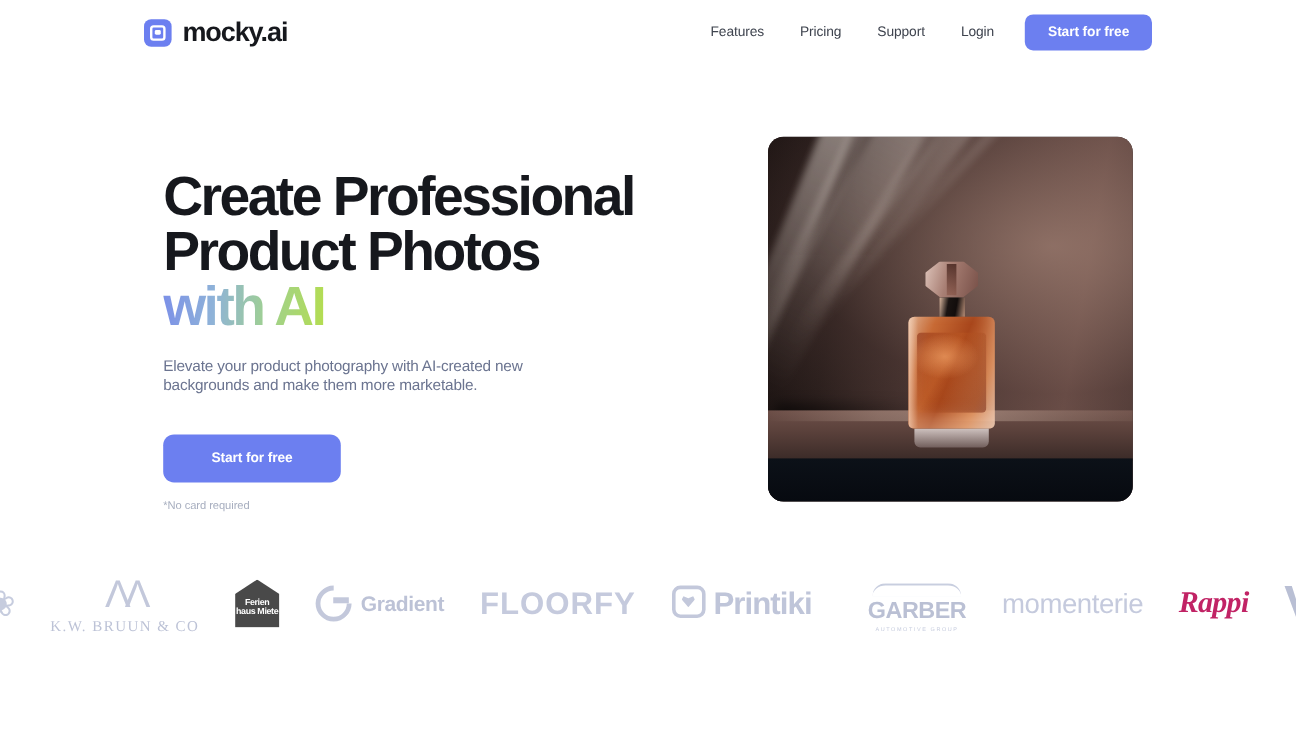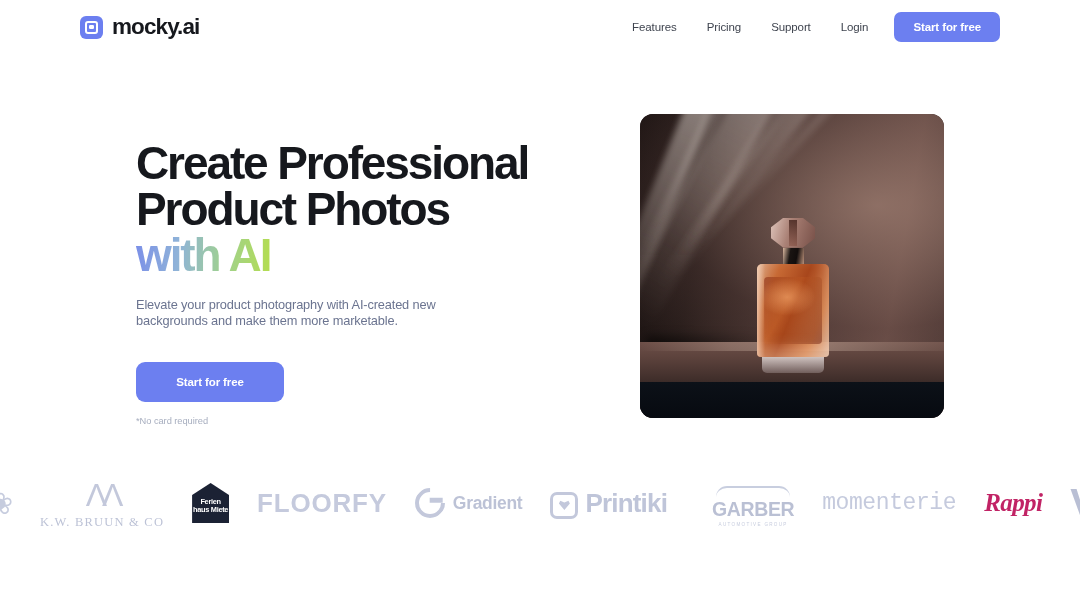--- a/index.html
+++ b/index.html
@@ -10,21 +10,21 @@
     color:#16181d;
     overflow:hidden;
     position:relative;
   }
 
   
   .header {
     height:54px;
     display:flex;
     align-items:center;
-    padding:0 80px;
+    padding:0 120px;
     position:relative;
   }
   .brand { display:flex; align-items:center; gap:9px; cursor:pointer; }
   .brand-mark {
     width:23px; height:23px; border-radius:6px;
     background:#6c7ff0; position:relative;
     display:flex; align-items:center; justify-content:center;
   }
   .brand-mark::before {
     content:""; position:absolute; width:13px; height:13px;
@@ -183,21 +183,21 @@
   }
 
   .lg-leaf { width:24px; margin-left:-12px; font-size:30px; font-family:"Liberation Serif", serif; color:#c4cadd; }
 
   .lg-bruun { text-align:center; }
   .lg-bruun .mark { font-size:32px; letter-spacing:-5px; font-family:"Liberation Sans", sans-serif; color:#c0c6da; font-weight:300;text-align:center; }
   .lg-bruun .tx { font-size:12.5px; font-family:"Liberation Serif", serif; letter-spacing:1.2px; color:#b9bfd4; margin-top:1px; }
 
   .lg-house {
     width:37px; height:40px; position:relative;
-    background:#0f172a;
+    background:#404040;
     clip-path:polygon(50% 0, 100% 30%, 100% 100%, 0 100%, 0 30%);
     display:flex; align-items:center; 
   }
   .lg-house span {
     color:#fff; font-size:7.4px; font-weight:700; line-height:1.04;
     text-align:center; margin-top:6px; letter-spacing:-0.3px;
   }
 
   .lg-floorfy { font-size:26px; font-weight:700; letter-spacing:0.8px; color:#c2c8dc; }
 
@@ -206,41 +206,41 @@
     width:30px; height:30px; border-radius:50%;
     border:4.5px solid #c0c6da; border-right-color:transparent;
     transform:rotate(-45deg); position:relative;
   }
   .lg-gradient .g::after {
     content:""; position:absolute; right:-2px; top:11px;
     width:13px; height:4.5px; background:#c0c6da; transform:rotate(45deg);
   }
   .lg-gradient .t { font-size:17.5px; font-weight:700; color:#b9bfd4; letter-spacing:-0.3px; }
 
-  .lg-printiki { display:flex; align-items:flex-end; gap:7px; }
+  .lg-printiki { display:flex; align-items:flex-start; gap:7px; }
   .lg-printiki .cam {
     width:28px; height:27px; border-radius:7px;
     border:3.6px solid #c0c6da; display:flex;
     align-items:center; justify-content:center;
   }
   .lg-printiki .cam i {
     display:block; width:11px; height:10px; background:#c0c6da;
     clip-path:polygon(50% 100%, 0 35%, 13% 8%, 50% 26%, 87% 8%, 100% 35%);
   }
   .lg-printiki .t { font-size:26px; font-weight:700; color:#bcc2d7; letter-spacing:-0.8px; }
 
   .lg-garber { text-align:center; position:relative; padding-top:7px;margin-left:17px; }
   .lg-garber .car {
     width:74px; height:11px; margin:0 auto 1px;
     border-top:2.6px solid #c6ccde; border-radius:46px 46px 0 0;
   }
   .lg-garber .t { font-size:19.5px; font-weight:700; letter-spacing:-0.4px; color:#b7bdd2; }
   .lg-garber .s { font-size:4.6px; letter-spacing:1.3px; color:#c5cbdd; margin-top:1px; }
 
-  .lg-moment { font-size:23px; font-family:Liberation Mono, monospace; color:#c2c8dc; letter-spacing:-0.4px;text-align:center; }
+  .lg-moment { font-size:23px; font-family:Liberation Sans, sans-serif; color:#c2c8dc; letter-spacing:-0.4px;text-align:center; }
 
   .lg-rappi { font-size:25px; font-style:italic; font-weight:700; font-family:"Liberation Serif", serif; color:#be185d; letter-spacing:-0.6px; }
 
   .lg-v { font-size:40px; font-weight:800; color:#b6bcd2; margin-right:-14px; letter-spacing:-3px; }
 </style>
 </head>
 <body>
 
 <div class="header">
   <div class="brand">
@@ -303,28 +303,28 @@
     </div>
   </div>
 
   <div class="logo-item">
     <div class="lg-house">
       <span>Ferien haus Miete</span>
     </div>
   </div>
 
   <div class="logo-item">
-    <div class="lg-floorfy">FLOORFY</div>
-  </div>
-
-  <div class="logo-item">
     <div class="lg-gradient">
       <span class="g"></span>
       <span class="t">Gradient</span>
     </div>
+  </div>
+
+  <div class="logo-item">
+    <div class="lg-floorfy">FLOORFY</div>
   </div>
 
   <div class="logo-item">
     <div class="lg-printiki">
       <span class="cam">
           <i></i>
         </span>
       <span class="t">Printiki</span>
     </div>
   </div>

